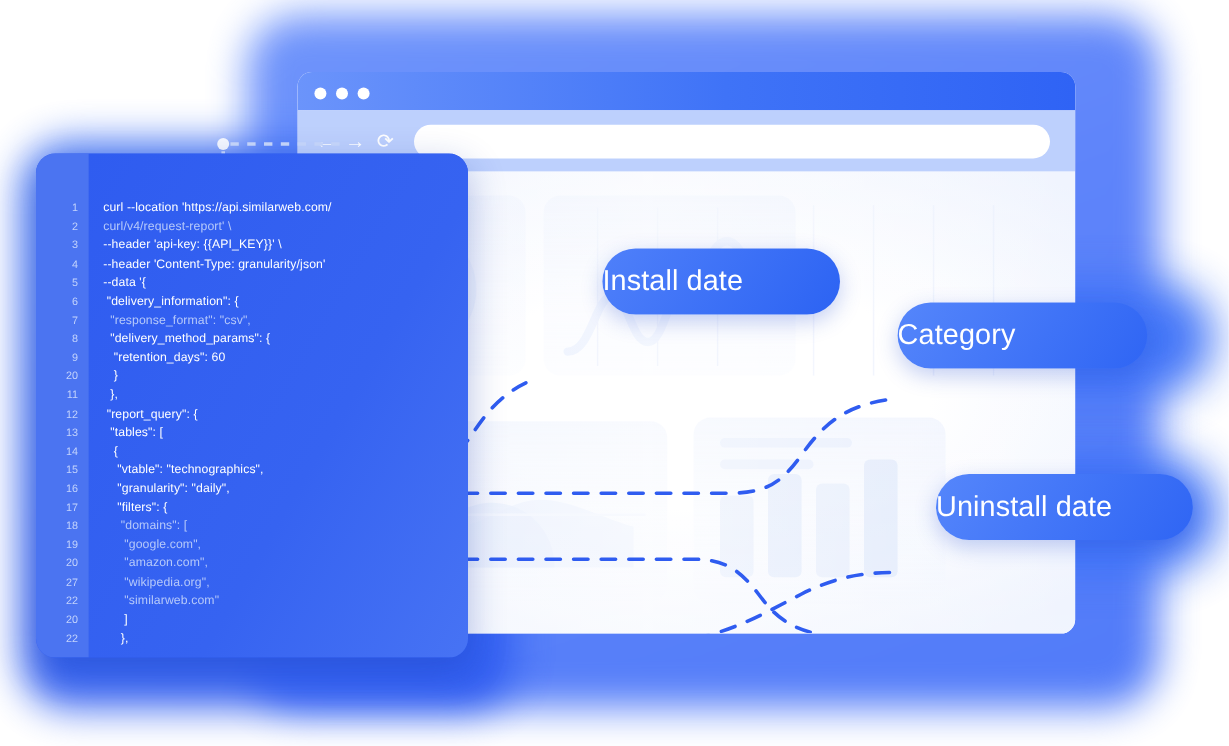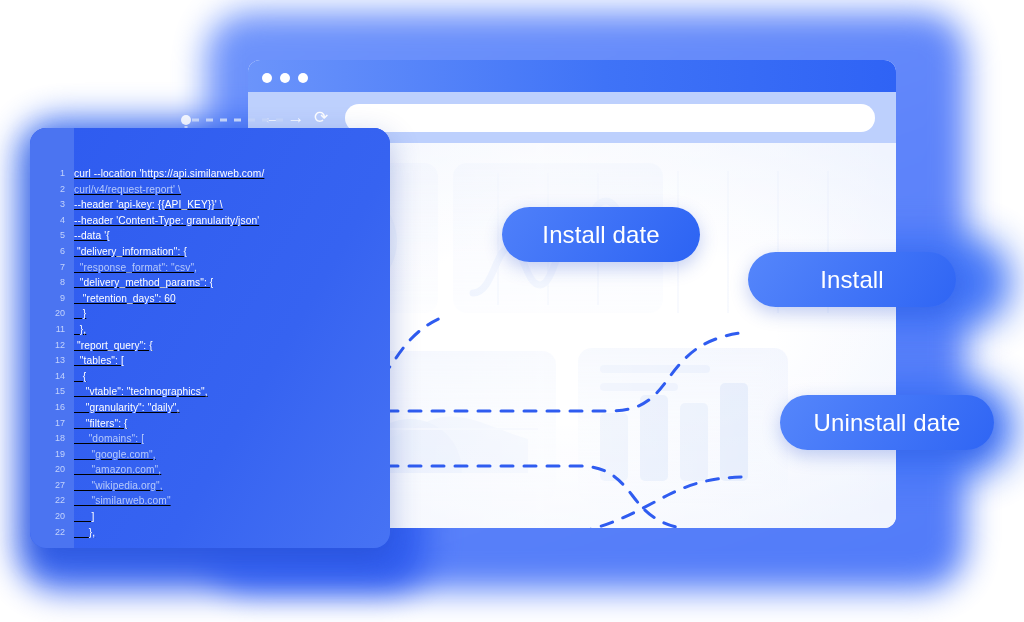--- a/index.html
+++ b/index.html
@@ -121,21 +121,20 @@
   #content-svg {
     position: absolute;
     inset: 0;
   }
 
   
   .pill {
     position: absolute;
     display: flex;
     align-items: center;
-    justify-content: center;
     border-radius: 40px;
     color: #ffffff;
     font-family: "Liberation Sans", sans-serif;
     font-size: 24px;
     font-weight: 400;
     letter-spacing: 0.1px;
     white-space: nowrap;
     box-shadow: 0 6px 18px rgba(39, 78, 210, 0.28);
   }
   #pill-install {
@@ -182,24 +181,24 @@
     font-size: 9px;
     color: #c3d3fc;
     text-align: right;
     padding-right: 9px;
     height: 15.6px;
     line-height: 15.6px;
   }
   #code-body {
     flex: 1;
     padding-top: 38px;
+    padding-left: 12px;
     background: linear-gradient(120deg, #2f5cf0 0%, #3663f1 60%, #4773f4 100%);
     box-sizing: border-box;
     overflow: hidden;
-    text-decoration: underline;
   }
   #code-body .cl {
     font-family: "Liberation Sans", sans-serif;
     font-size: 10.2px;
     height: 15.6px;
     line-height: 15.6px;
     color: #ffffff;
     white-space: pre;
     letter-spacing: 0.1px;
   }
@@ -309,21 +308,21 @@
                    C352 392 392 366 420 352 C448 338 470 334 500 334"></path>
         </g>
       </svg>
     </div>
   </div>
 
   <div class="pill" id="pill-install">
     <span>Install date</span>
   </div>
   <div class="pill" id="pill-category">
-    <span>Install</span>
+    <span>Category</span>
   </div>
   <div class="pill" id="pill-uninstall">
     <span>Uninstall date</span>
   </div>
 
   <svg id="code-connector" viewBox="0 0 120 46">
     <circle cx="10" cy="10" r="5" fill="#ffffff" opacity="0.9"></circle>
     <path d="M16 10 L112 10" stroke="#c9d8fb" stroke-width="3" stroke-dasharray="7 7" fill="none"></path>
     <path d="M10 16 L10 42" stroke="#c9d8fb" stroke-width="3" stroke-dasharray="7 7" fill="none"></path>
   </svg>

